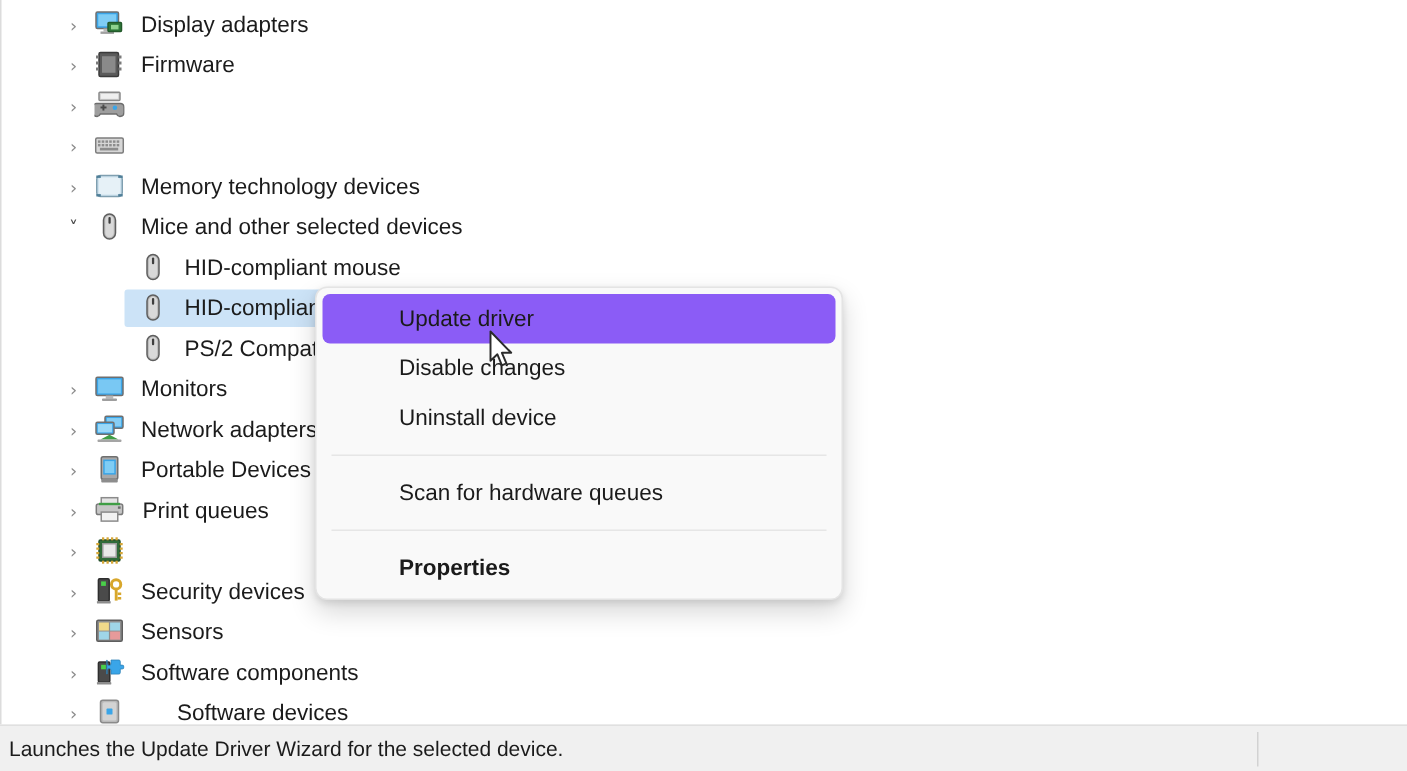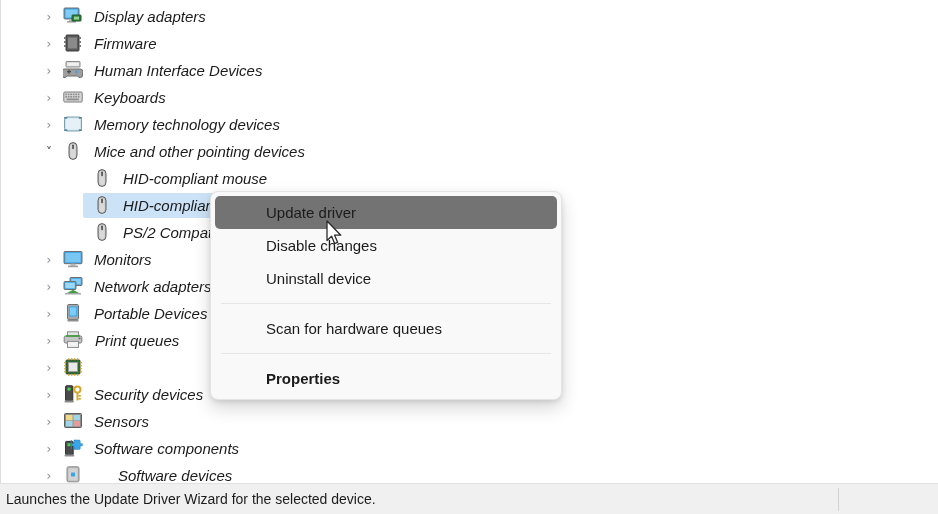--- a/index.html
+++ b/index.html
@@ -68,21 +68,20 @@
   .dm-icon {
     position: absolute;
     width: 20px;
     height: 20px;
   }
   .lbl {
     position: absolute;
     font-size: 15px;
     line-height: 27px;
     color: #1b1b1b;
-    font-style: italic;
   }
 
   
   #context-menu {
     position: absolute;
     left: 210px;
     top: 191px;
     width: 352px;
     background: #f9f9f9;
     border: 1px solid #e4e4e4;
@@ -97,21 +96,21 @@
     line-height: 33px;
     margin: 0 4px;
     padding-left: 51px;
     font-size: 15px;
     color: #1b1b1b;
     border-radius: 5px;
     box-sizing: border-box;
     white-space: nowrap;
   }
   .menu-item.hovered {
-    background: #737373;
+    background: #8b5cf6;
   }
   .menu-item.bold {
     font-weight: bold;
   }
   .menu-sep {
     height: 1px;
     background: #e6e6e6;
     margin: 8px 10px 8px 10px;
   }
 
@@ -191,21 +190,20 @@
       <div class="sel-band" style="left: 53px; width: 220px;"></div>
       <div class="chev" style="left: 40px;">›</div>
       <div class="dm-icon" style="left: 62px; top: 3px;"><svg width="20" height="20" viewBox="0 0 20 20">
           <rect x="3" y="1.5" width="14" height="5.5" rx="0.6" fill="#cfcfcf" stroke="#8a8a8a"></rect>
           <rect x="4.2" y="2.6" width="11.6" height="3.3" fill="#efefef"></rect>
           <path d="M2,9 h16 a2.4,2.4 0 0 1 2.4,2.4 v3.6 a2.6,2.6 0 0 1 -5,1 h-10.8 a2.6,2.6 0 0 1 -5,-1 v-3.6 A2.4,2.4 0 0 1 2,9 z" transform="translate(-0.7,0)" fill="#9e9e9e" stroke="#6d6d6d"></path>
           <rect x="4" y="11" width="4" height="1.3" fill="#4a4a4a"></rect>
           <rect x="5.3" y="9.7" width="1.3" height="4" fill="#4a4a4a"></rect>
           <circle cx="13.6" cy="11.8" r="1.5" fill="#3aa5e8"></circle>
         </svg></div>
-      <div class="lbl" style="left: 93px;">Human Interface Devices</div>
     </div>
     <div class="tree-row" style="top: 84px;">
       <div class="sel-band" style="left: 53px; width: 220px;"></div>
       <div class="chev" style="left: 40px;">›</div>
       <div class="dm-icon" style="left: 62px; top: 3px;"><svg width="20" height="20" viewBox="0 0 20 20">
           <rect x="0.8" y="5" width="18.4" height="10" rx="1" fill="#d7d7d7" stroke="#7d7d7d"></rect>
           <g fill="#8d8d8d">
             <rect x="2.3" y="6.6" width="1.7" height="1.6"></rect>
             <rect x="4.8" y="6.6" width="1.7" height="1.6"></rect>
             <rect x="7.3" y="6.6" width="1.7" height="1.6"></rect>
@@ -214,21 +212,20 @@
             <rect x="14.8" y="6.6" width="1.7" height="1.6"></rect>
             <rect x="2.3" y="9" width="1.7" height="1.6"></rect>
             <rect x="4.8" y="9" width="1.7" height="1.6"></rect>
             <rect x="7.3" y="9" width="1.7" height="1.6"></rect>
             <rect x="9.8" y="9" width="1.7" height="1.6"></rect>
             <rect x="12.3" y="9" width="1.7" height="1.6"></rect>
             <rect x="14.8" y="9" width="1.7" height="1.6"></rect>
             <rect x="3.6" y="11.5" width="12.2" height="1.8"></rect>
           </g>
         </svg></div>
-      <div class="lbl" style="left: 93px;">Keyboards</div>
     </div>
     <div class="tree-row" style="top: 111px;">
       <div class="sel-band" style="left: 53px; width: 220px;"></div>
       <div class="chev" style="left: 40px;">›</div>
       <div class="dm-icon" style="left: 62px; top: 3px;"><svg width="20" height="20" viewBox="0 0 20 20">
           <rect x="1.5" y="3" width="17" height="14" rx="2.6" fill="#cfe3ef" stroke="#7f9fb0"></rect>
           <rect x="3" y="4.4" width="14" height="11.2" rx="2" fill="#e6f1f7"></rect>
           <g fill="#4f7f98">
             <rect x="1.2" y="3" width="3" height="1.6"></rect>
             <rect x="15.8" y="3" width="3" height="1.6"></rect>
@@ -239,21 +236,21 @@
       <div class="lbl" style="left: 93px;">Memory technology devices</div>
     </div>
     <div class="tree-row" style="top: 138px;">
       <div class="sel-band" style="left: 53px; width: 220px;"></div>
       <div class="chev expanded" style="left: 40px;">˅</div>
       <div class="dm-icon" style="left: 62px; top: 3px;"><svg width="20" height="20" viewBox="0 0 20 20">
           <rect x="6" y="1.6" width="8" height="16.8" rx="4" fill="#b9b9b9" stroke="#5e5e5e" stroke-width="1"></rect>
           <rect x="7.2" y="2.8" width="5.6" height="14.4" rx="2.8" fill="#d9d9d9"></rect>
           <rect x="9.3" y="3.6" width="1.5" height="4.6" rx="0.7" fill="#3e3e3e"></rect>
         </svg></div>
-      <div class="lbl" style="left: 93px;">Mice and other pointing devices</div>
+      <div class="lbl" style="left: 93px;">Mice and other selected devices</div>
     </div>
     <div class="tree-row" style="top: 165px;">
       <div class="sel-band" style="left: 82px; width: 220px;"></div>
       <div class="dm-icon" style="left: 91px; top: 3px;"><svg width="20" height="20" viewBox="0 0 20 20">
           <rect x="6" y="1.6" width="8" height="16.8" rx="4" fill="#b9b9b9" stroke="#5e5e5e" stroke-width="1"></rect>
           <rect x="7.2" y="2.8" width="5.6" height="14.4" rx="2.8" fill="#d9d9d9"></rect>
           <rect x="9.3" y="3.6" width="1.5" height="4.6" rx="0.7" fill="#3e3e3e"></rect>
         </svg></div>
       <div class="lbl" style="left: 122px;">HID-compliant mouse</div>
     </div>

